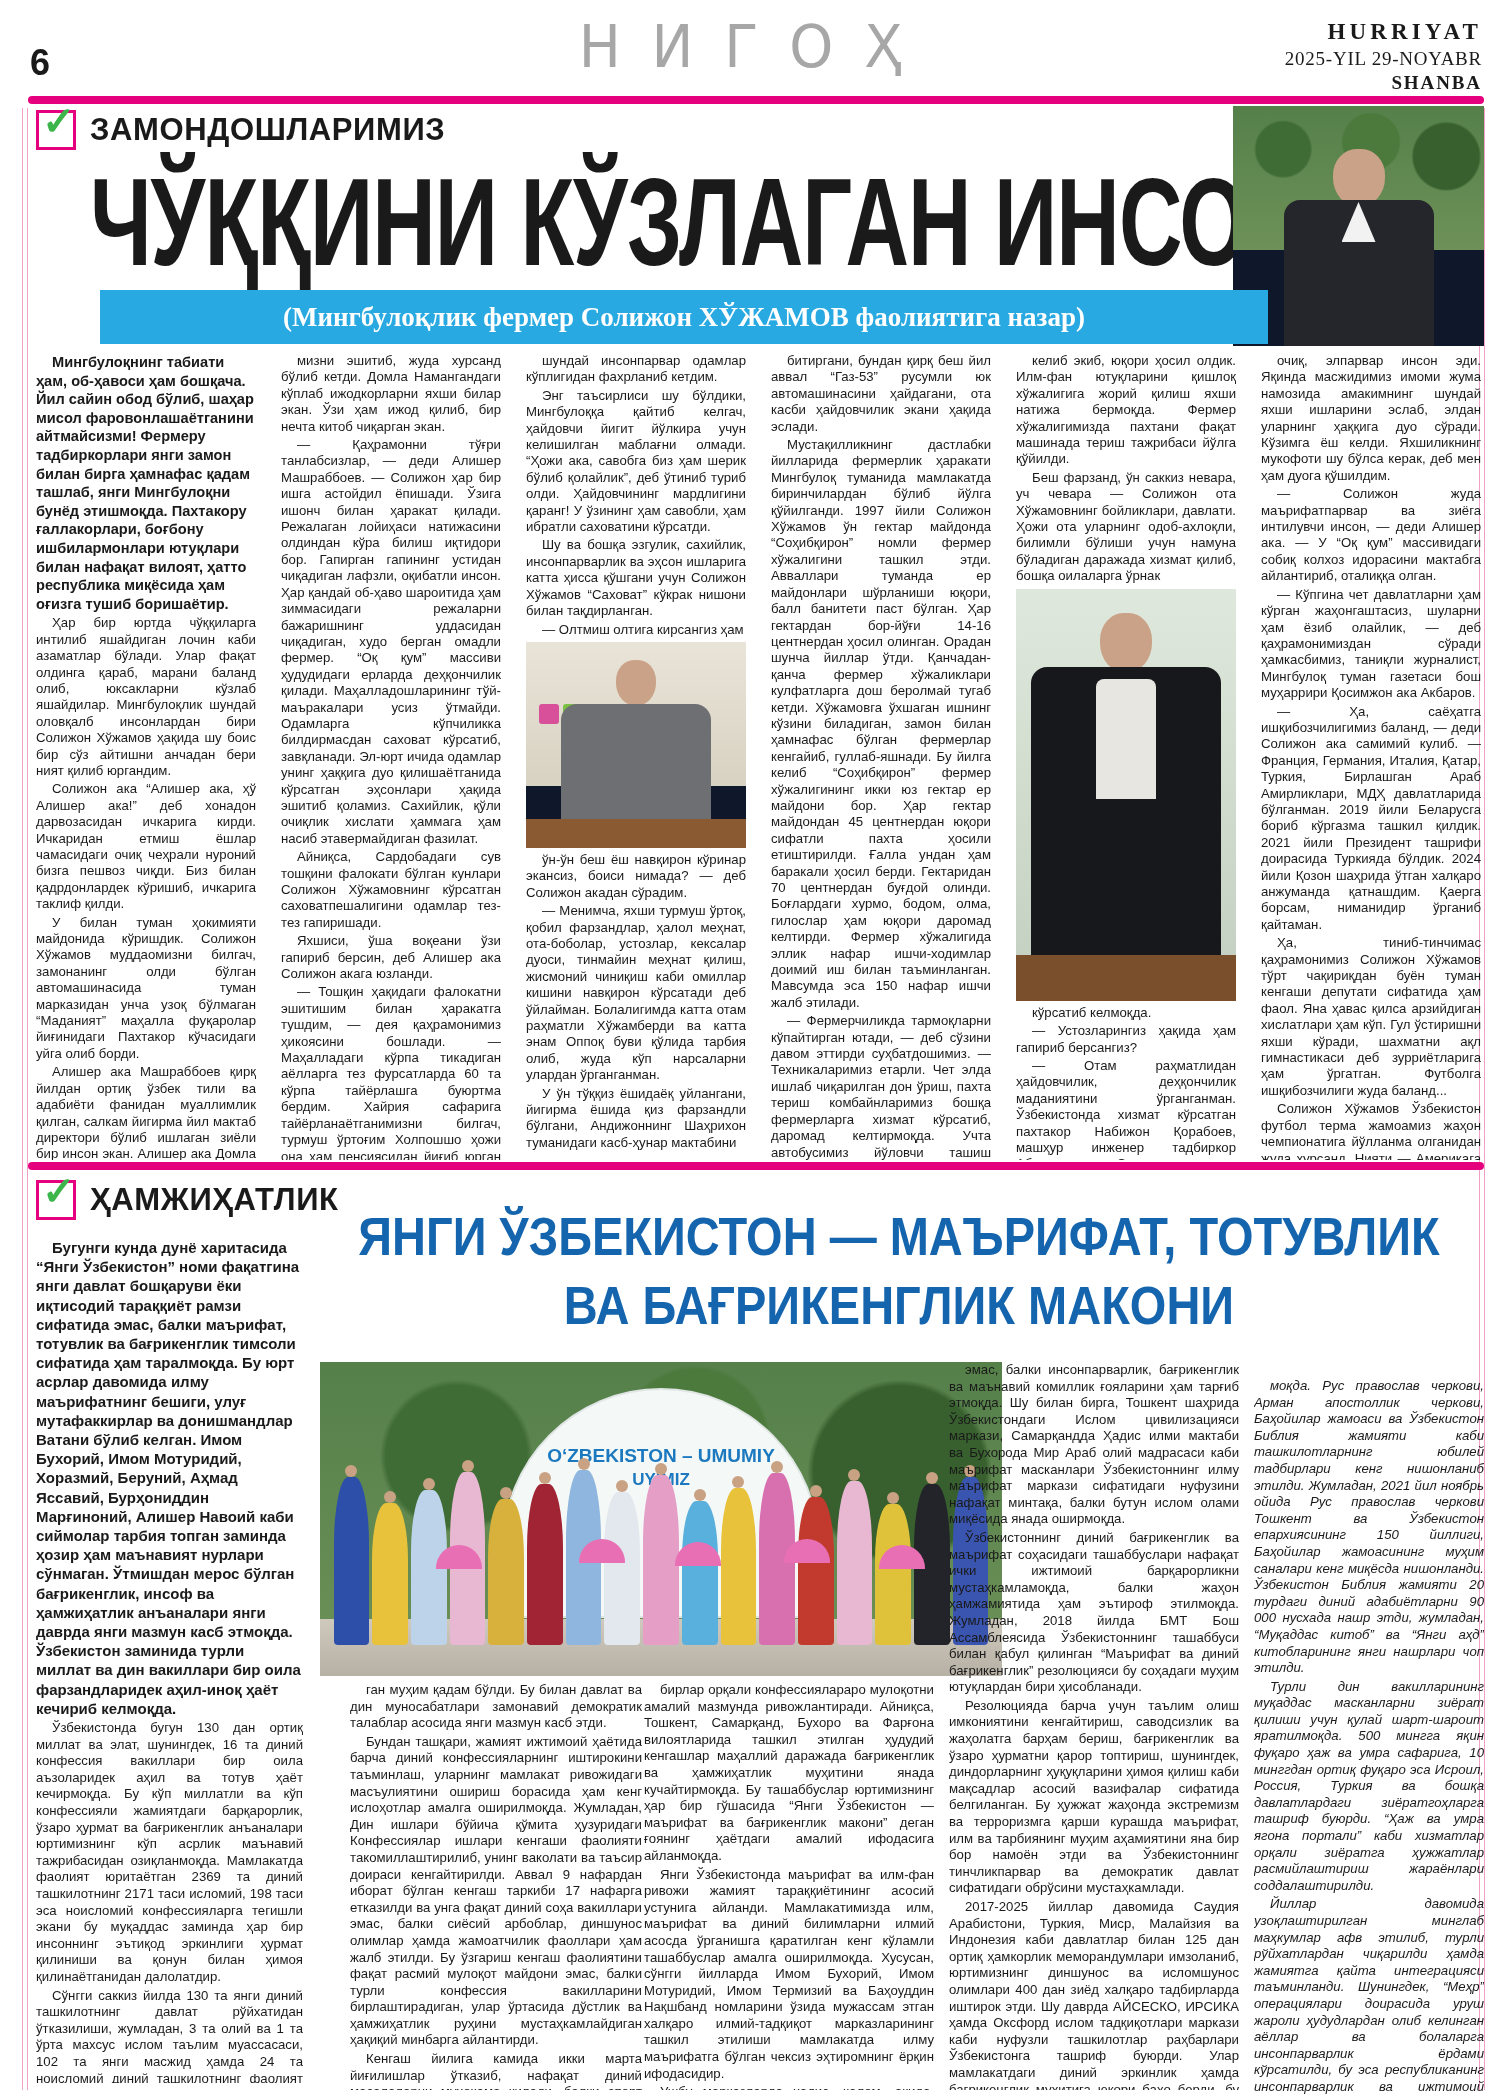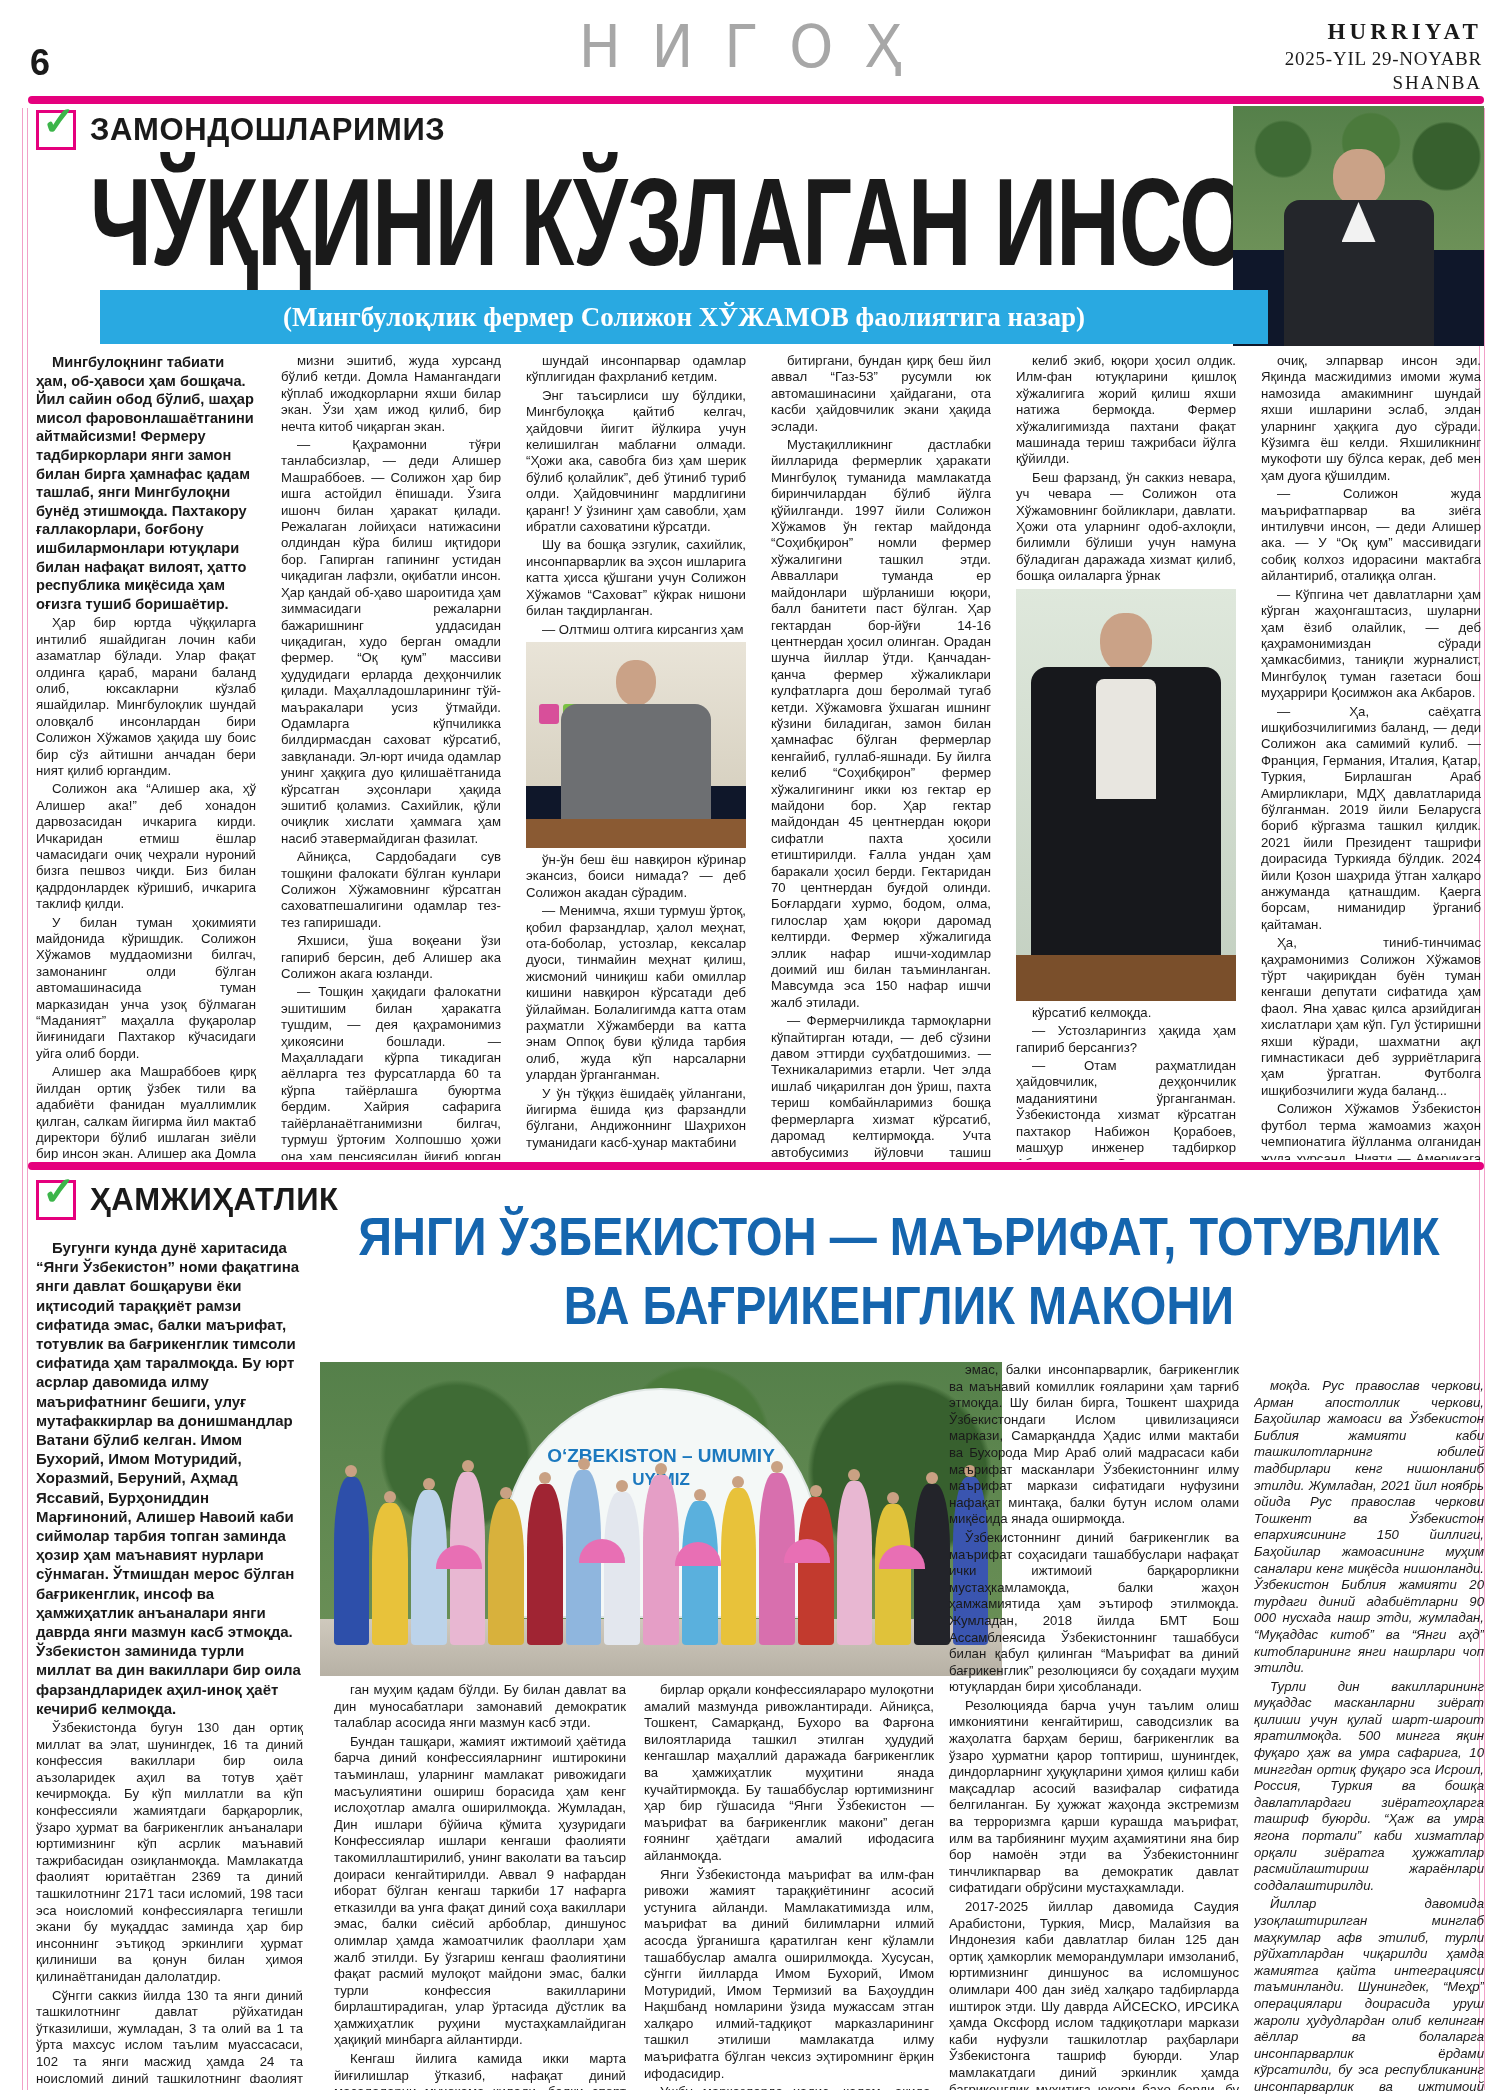--- a/index.html
+++ b/index.html
@@ -10,21 +10,21 @@
   .vrule.l1{left:22px;} .vrule.l2{left:27px;} .vrule.r1{left:1479px;} .vrule.r2{left:1484px;}
   .hbar{position:absolute;left:28px;width:1456px;height:8px;background:#e5007d;border-radius:4px;}
   
   #pagenum{position:absolute;left:30px;top:42px;font-size:36px;font-weight:bold;}
   #masthead{position:absolute;left:0;top:14px;width:100%;text-align:center;
             font-size:56px;color:#a7a7a7;letter-spacing:0.55em;font-weight:normal;
             font-family:"DejaVu Sans",sans-serif;transform:scaleY(1.05);}
   #hdr-right{position:absolute;right:30px;top:18px;text-align:right;font-family:"Liberation Serif",serif;line-height:1.25;}
   #hdr-right .paper{font-weight:bold;font-size:23px;letter-spacing:0.18em;}
   #hdr-right .date{font-size:19px;letter-spacing:0.04em;}
-  #hdr-right .day{font-size:19px;letter-spacing:0.1em;}
+  #hdr-right .day{font-size:19px;letter-spacing:0.1em;font-weight:bold;}
   
   .seclabel{position:absolute;display:flex;align-items:center;gap:14px;}
   .checkbox{width:34px;height:34px;border:3px solid #e5007d;background:#fff;position:relative;}
   .checkbox .tick{position:absolute;left:3px;top:-12px;font-size:40px;color:#3cb54a;font-weight:bold;line-height:1;}
   .seclabel .sectext{font-size:31px;font-weight:bold;letter-spacing:0.02em;}
   
   #a1{position:absolute;left:28px;top:104px;width:1456px;height:1058px;}
   #a1-headline{position:absolute;left:62px;top:46px;width:1130px;font-size:88px;font-weight:bold;
                letter-spacing:-1px;white-space:nowrap;transform:scaleY(1.42);transform-origin:top left;
                font-family:"Liberation Sans",sans-serif;}
@@ -61,21 +61,21 @@
   #topbar{top:96px;}
   
   #a2{position:absolute;left:28px;top:1174px;width:1456px;height:924px;}
   #a2-headline{position:absolute;left:286px;top:28px;width:1170px;text-align:center;color:#1565ae;
                font-weight:bold;font-size:47px;line-height:60px;letter-spacing:0;transform:scaleY(1.15);
                transform-origin:top center;}
   .col2w{width:267px;height:845px;}
   #a2-col1{position:absolute;left:8px;top:64px;}
   #a2-col1 .lede{font-size:15px;line-height:19.2px;}
   #a2-photo{position:absolute;left:292px;top:188px;width:682px;height:314px;}
-  #a2-col2{position:absolute;left:306px;top:508px;width:292px;height:408px;}
+  #a2-col2{position:absolute;left:322px;top:508px;width:292px;height:408px;}
   #a2-col3{position:absolute;left:616px;top:508px;width:290px;height:408px;}
   #a2-col4{position:absolute;left:921px;top:188px;width:290px;height:728px;}
   #a2-col5{position:absolute;left:1226px;top:204px;width:230px;height:728px;font-style:italic;}
   #a2 .col2w,#a2-col2,#a2-col3,#a2-col4,#a2-col5{overflow:hidden;font-size:13.2px;line-height:16.6px;text-align:justify;}
   #a2 p{margin:0 0 2px 0;text-indent:16px;}
   
   #a2-photo .dome{position:absolute;left:27%;top:9%;width:46%;height:72%;background:#f4f8f7;
                   border-radius:50% 50% 8px 8px / 70% 70% 0 0;box-shadow:0 0 0 2px #dfe6e4;}
   #a2-photo .banner{position:absolute;left:31%;top:26%;width:38%;text-align:center;color:#1c79bf;
                     font-weight:bold;font-size:19px;line-height:24px;font-family:"Liberation Sans",sans-serif;}

